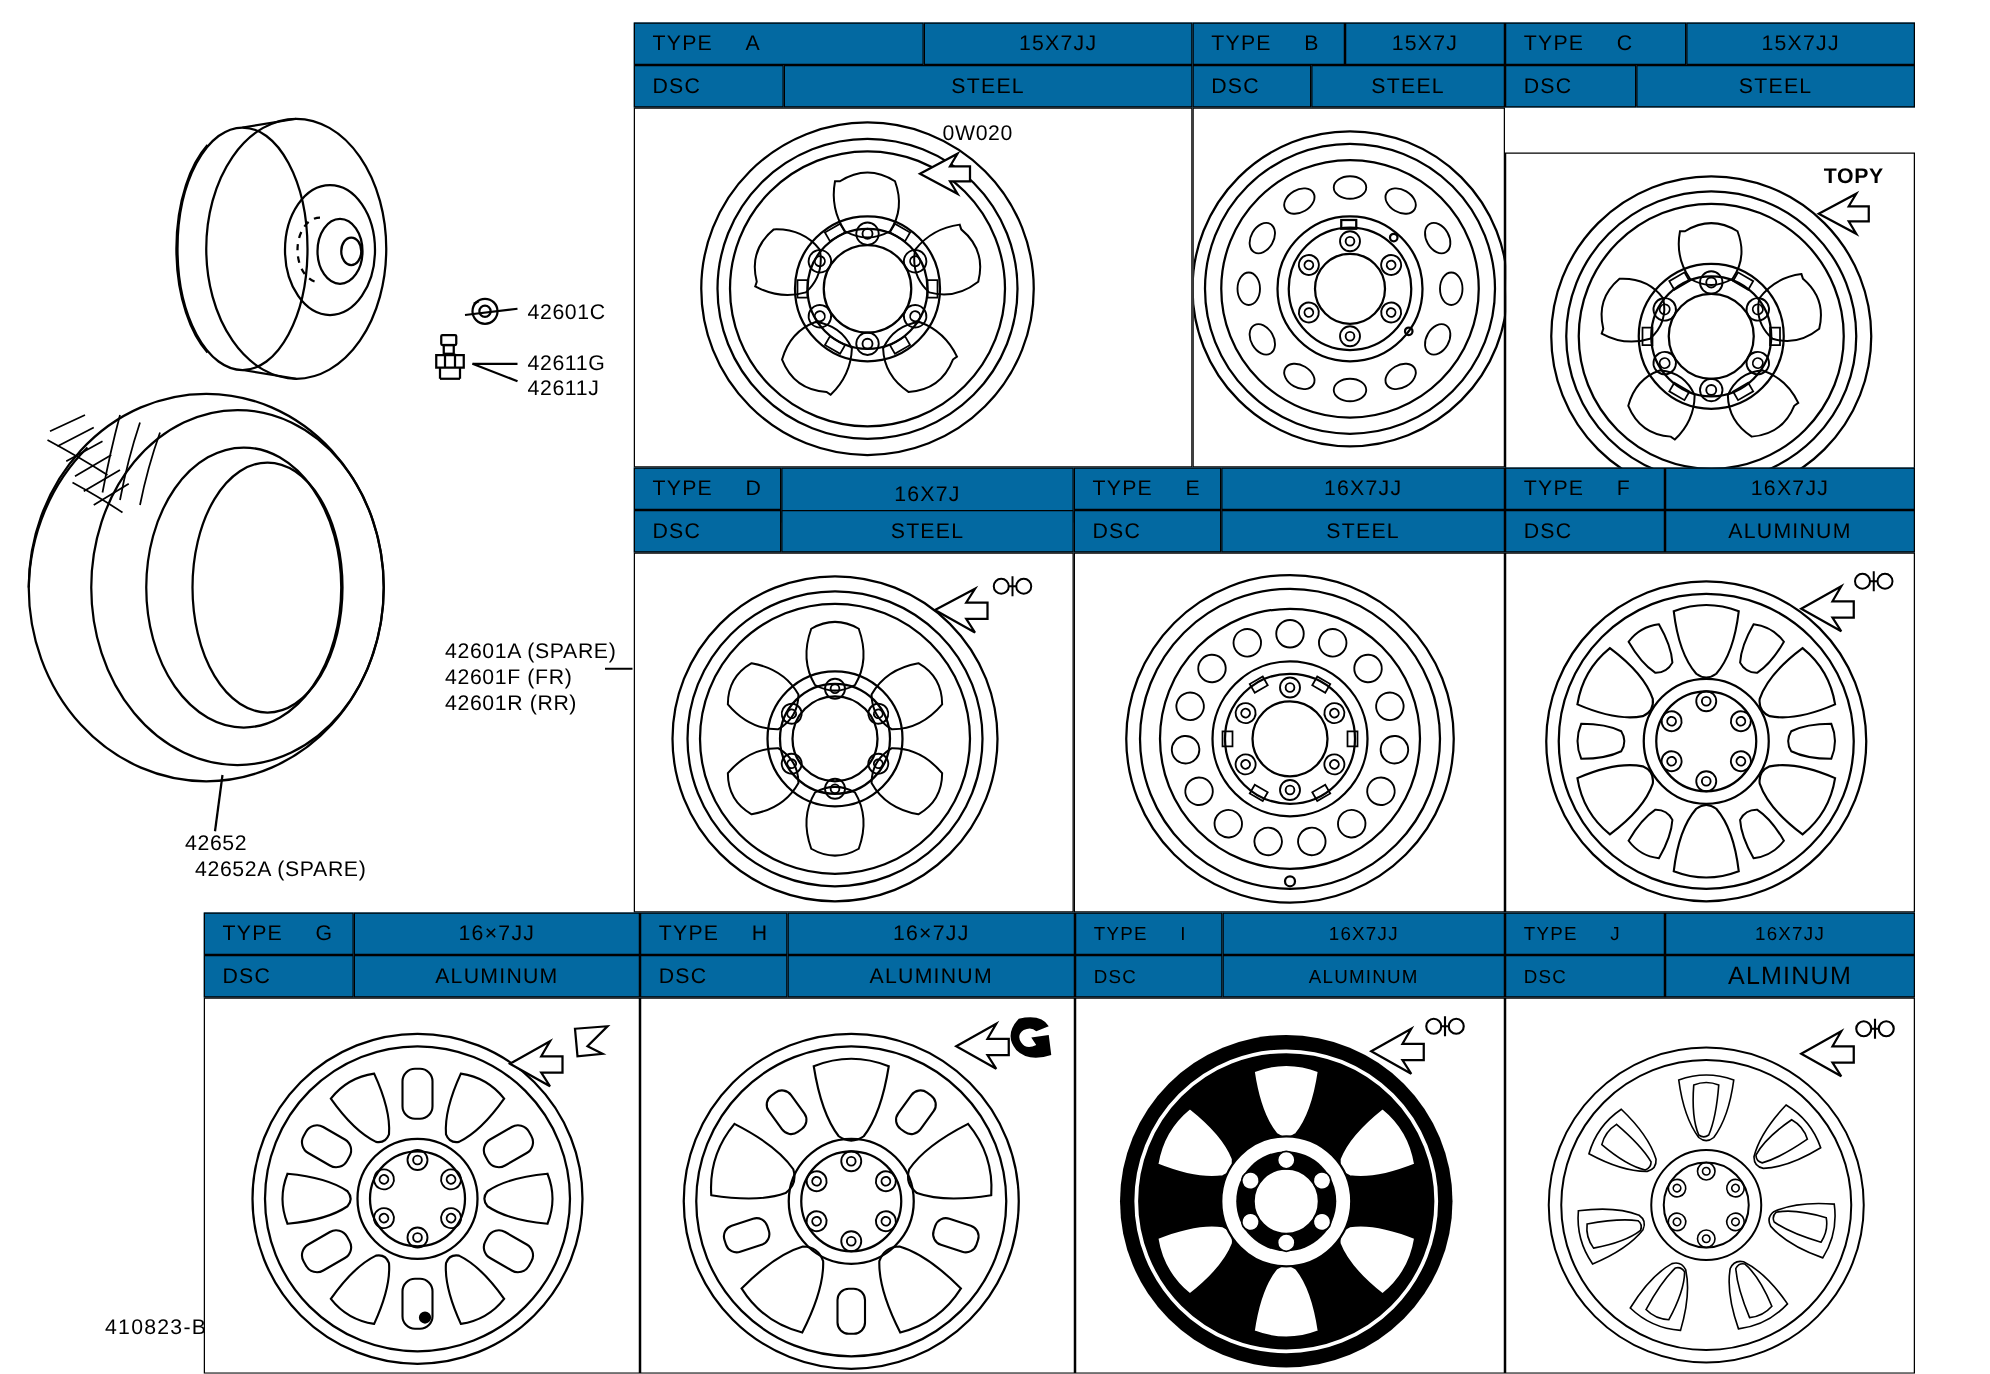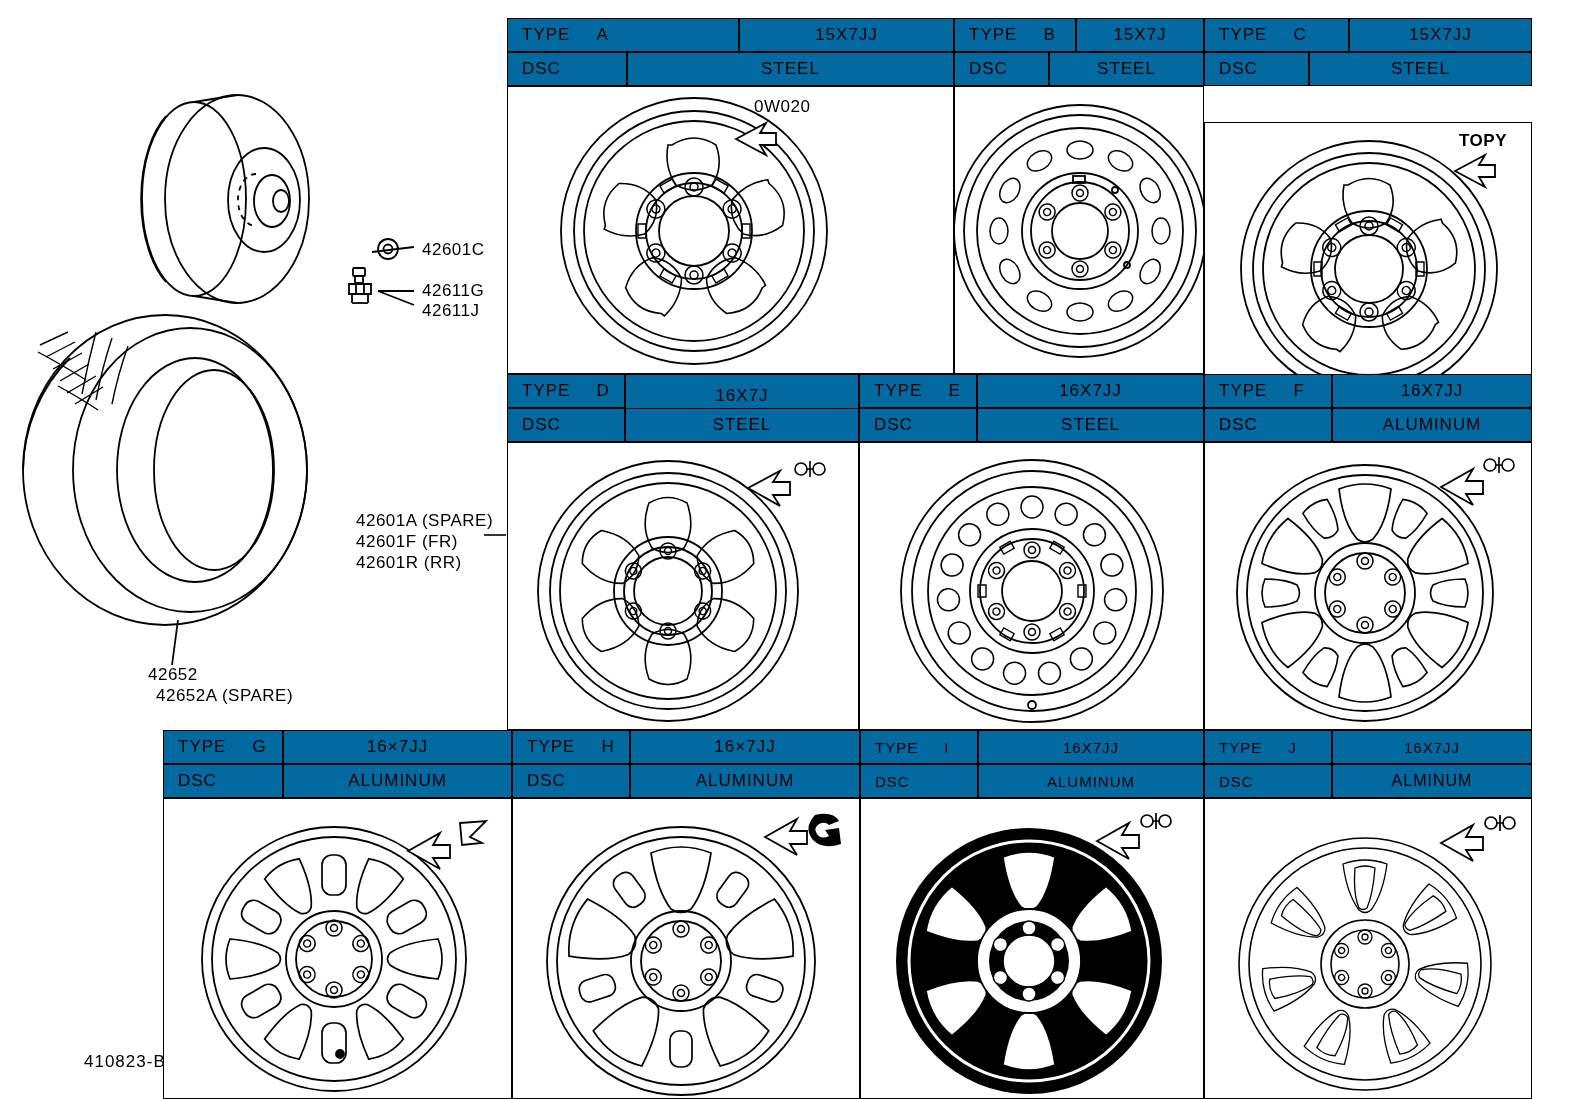--- a/index.html
+++ b/index.html
@@ -811,21 +811,21 @@
   <div class="hdr left-cell" style="left:1204px;top:730px;width:128px;height:34px;font-size:15px;">
     <span class="lbl-type">TYPE</span>
     <span>J</span>
   </div>
   <div class="hdr" style="left:1332px;top:730px;width:200px;height:34px;font-size:15px;">
     <span>16X7JJ</span>
   </div>
   <div class="hdr left-cell" style="left:1204px;top:764px;width:128px;height:34px;font-size:15px;">
     <span>DSC</span>
   </div>
-  <div class="hdr" style="left:1332px;top:764px;width:200px;height:34px;font-size:16px;">
+  <div class="hdr" style="left:1332px;top:764px;width:200px;height:34px;font-size:20px;">
     <span>ALMINUM</span>
   </div>
 
   <div class="cellbox" style="left:163px;top:798px;width:349px;height:301px;">
     <div class="svgwrap" style="left:0;top:0;">
       <svg width="349" height="301" viewBox="0 0 349 301">
         <g fill="none" stroke="#000" stroke-width="1.8">
           <circle cx="170" cy="160" r="132"></circle>
           <circle cx="170" cy="160" r="122"></circle>
           <circle cx="170" cy="160" r="48"></circle>

